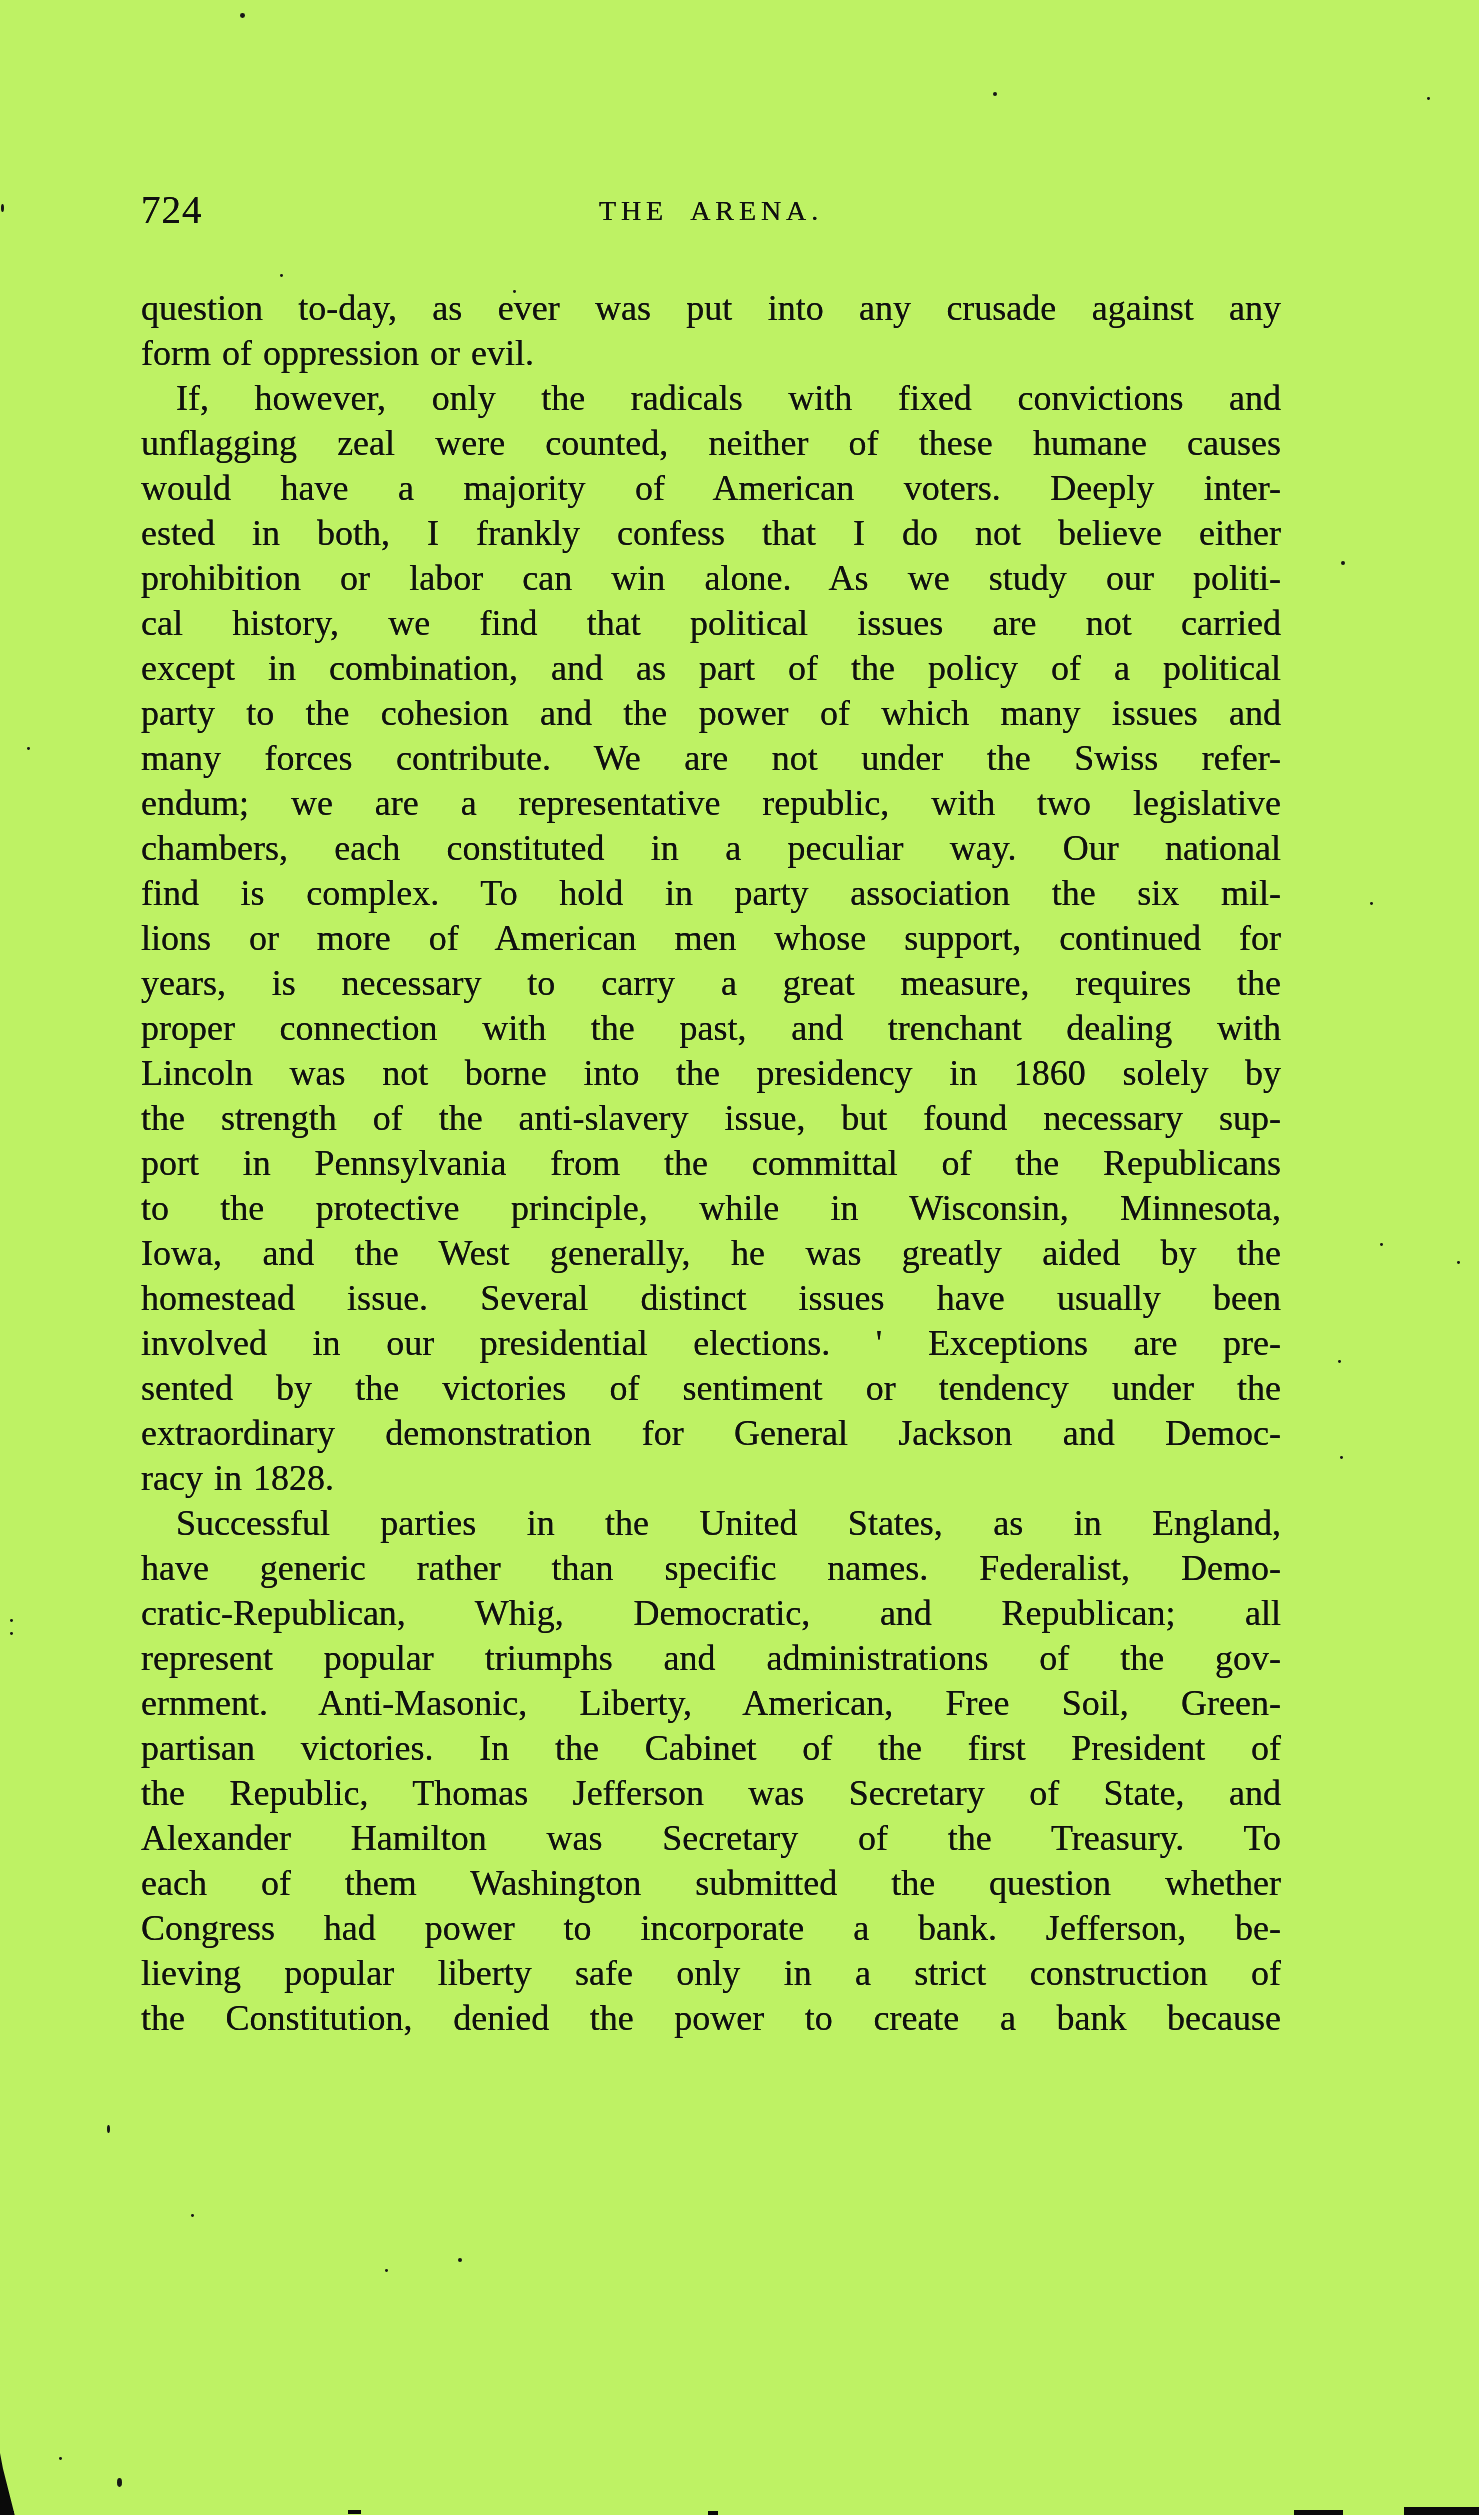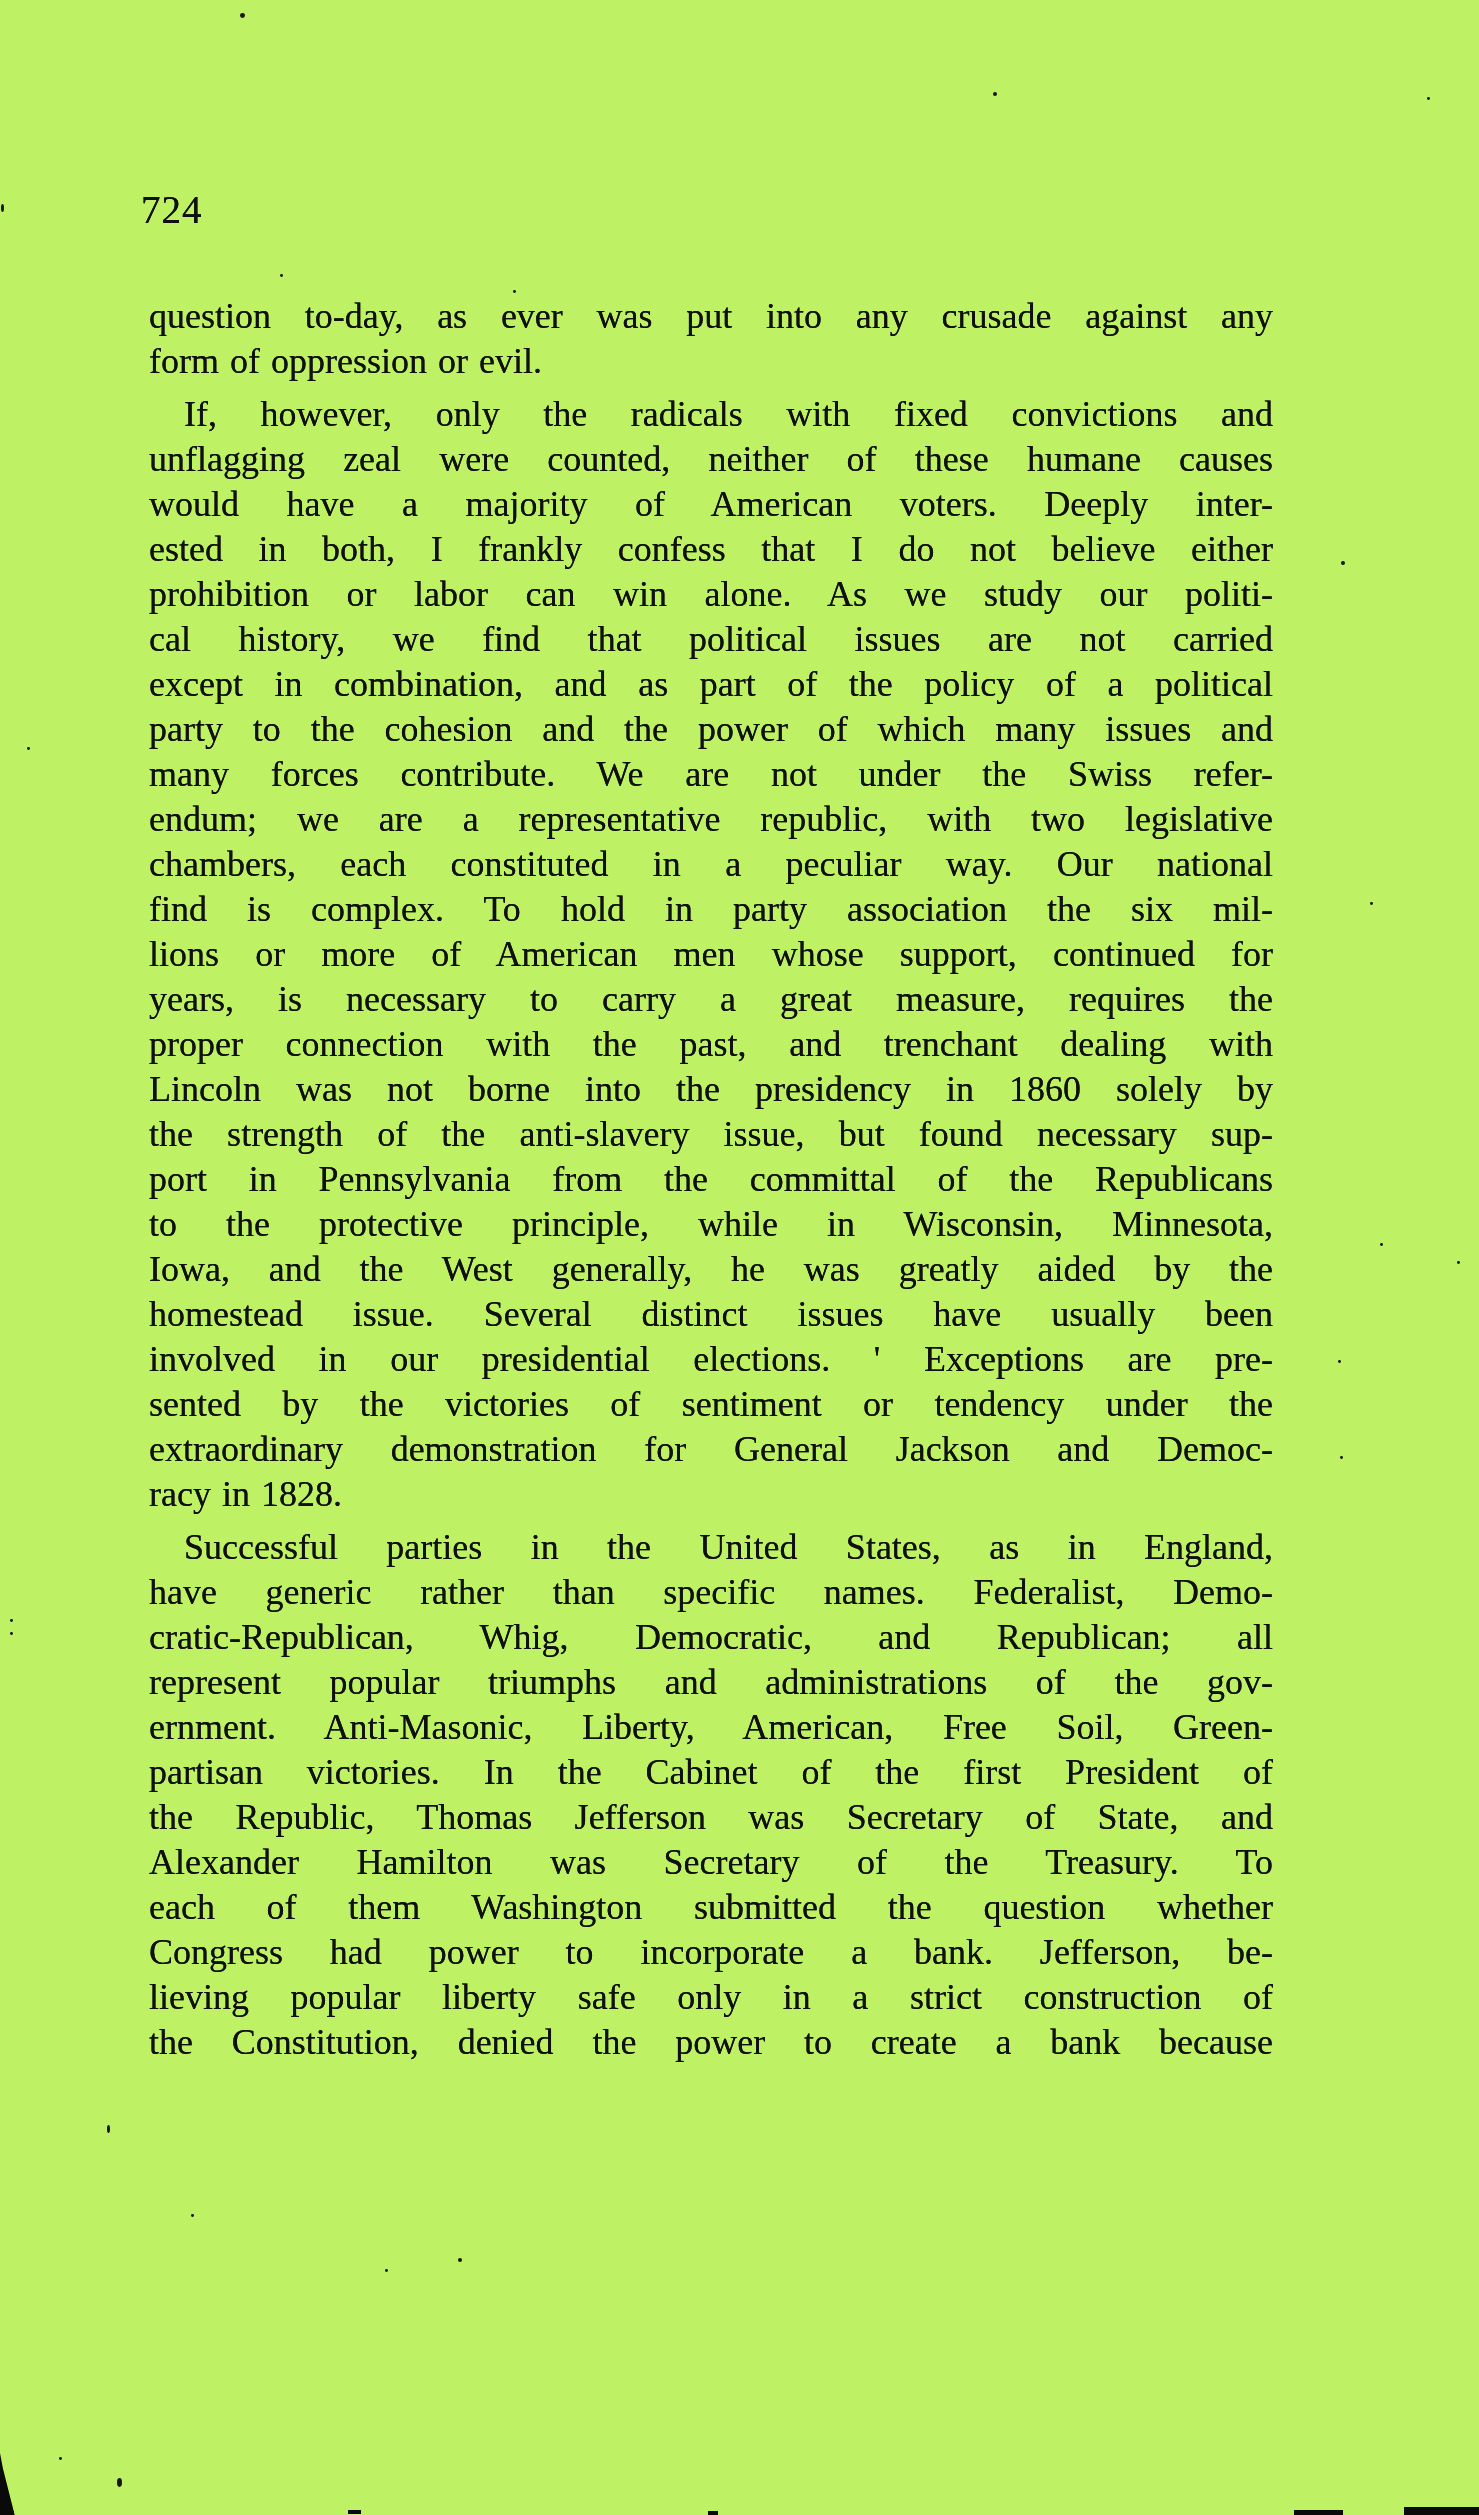--- a/index.html
+++ b/index.html
@@ -39,21 +39,21 @@
     letter-spacing: 4.9px;
     word-spacing: 11.8px;
     text-shadow: 0 0 0.6px rgba(0,0,0,0.9);
   }
   .text-block {
     position: absolute;
     left: 141px;
     top: 286px;
     width: 1140px;
   }
-  .para { margin: 8px; padding: 0; }
+  .para { margin: 0; padding: 0; }
   .line {
     height: 45px;
     line-height: 45px;
     font-size: 36px;
     overflow: hidden;
     white-space: normal;
     word-spacing: 2px;
     text-shadow: 0 0 0.6px rgba(0,0,0,0.85);
   }
   .line.j { text-align: justify; }
@@ -73,20 +73,21 @@
     clip-path: polygon(0 0, 20% 25%, 100% 100%, 0 100%);
   }
 </style>
 </head>
 <body>
 
 <div class="page">
 
   <div class="header-row">
     <span class="page-number">724</span>
+    <span class="running-title">THE ARENA.</span>
   </div>
 
   <div class="text-block">
 
     <div class="para">
       <div class="line j">question to-day, as ever was put into any crusade against any</div>
       <div class="line">form of oppression or evil.</div>
     </div>
 
     <div class="para">

